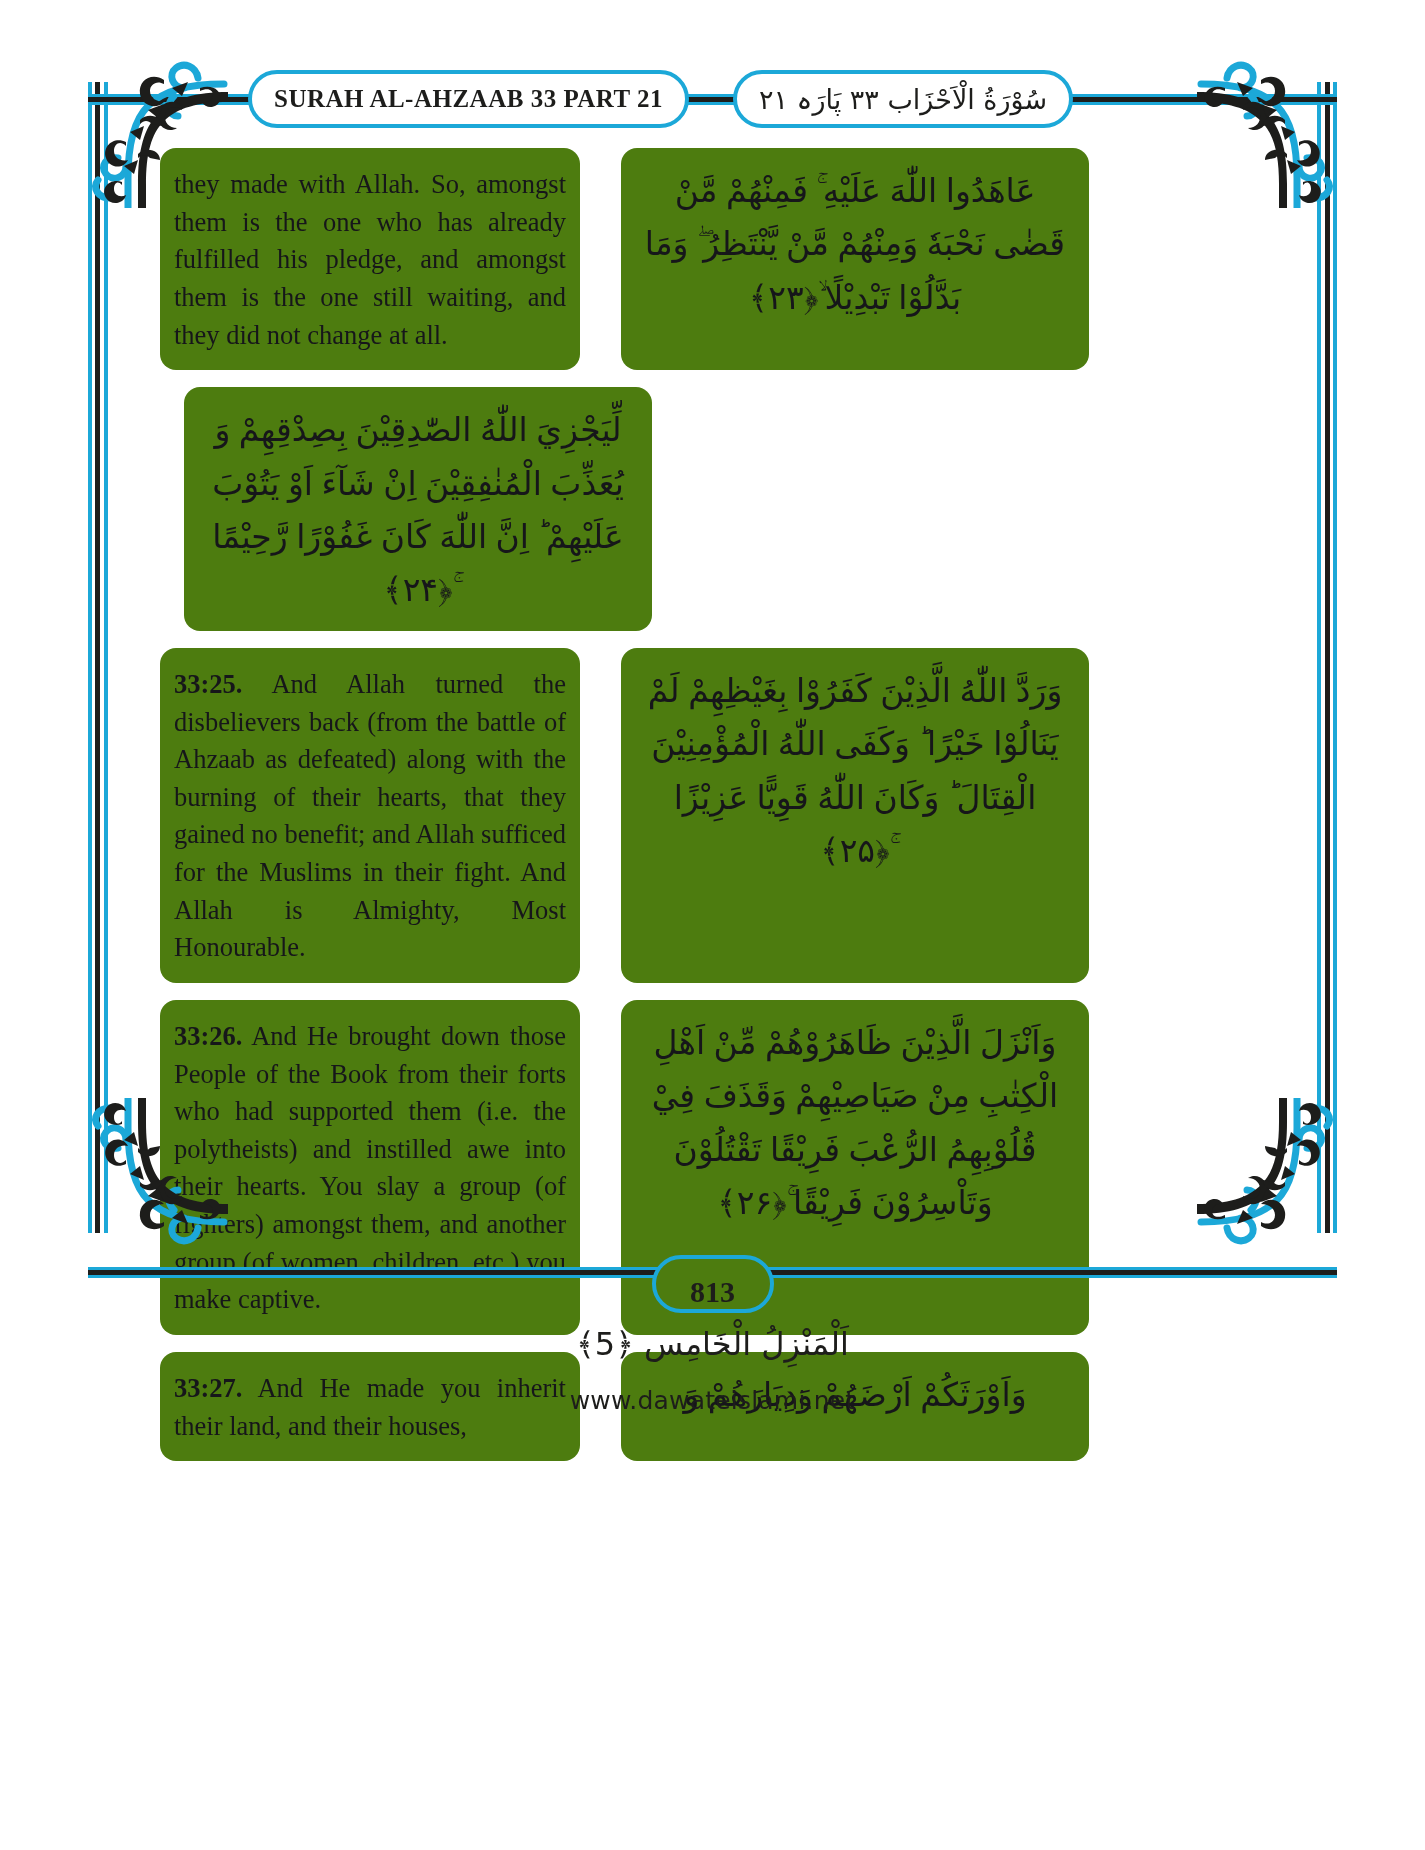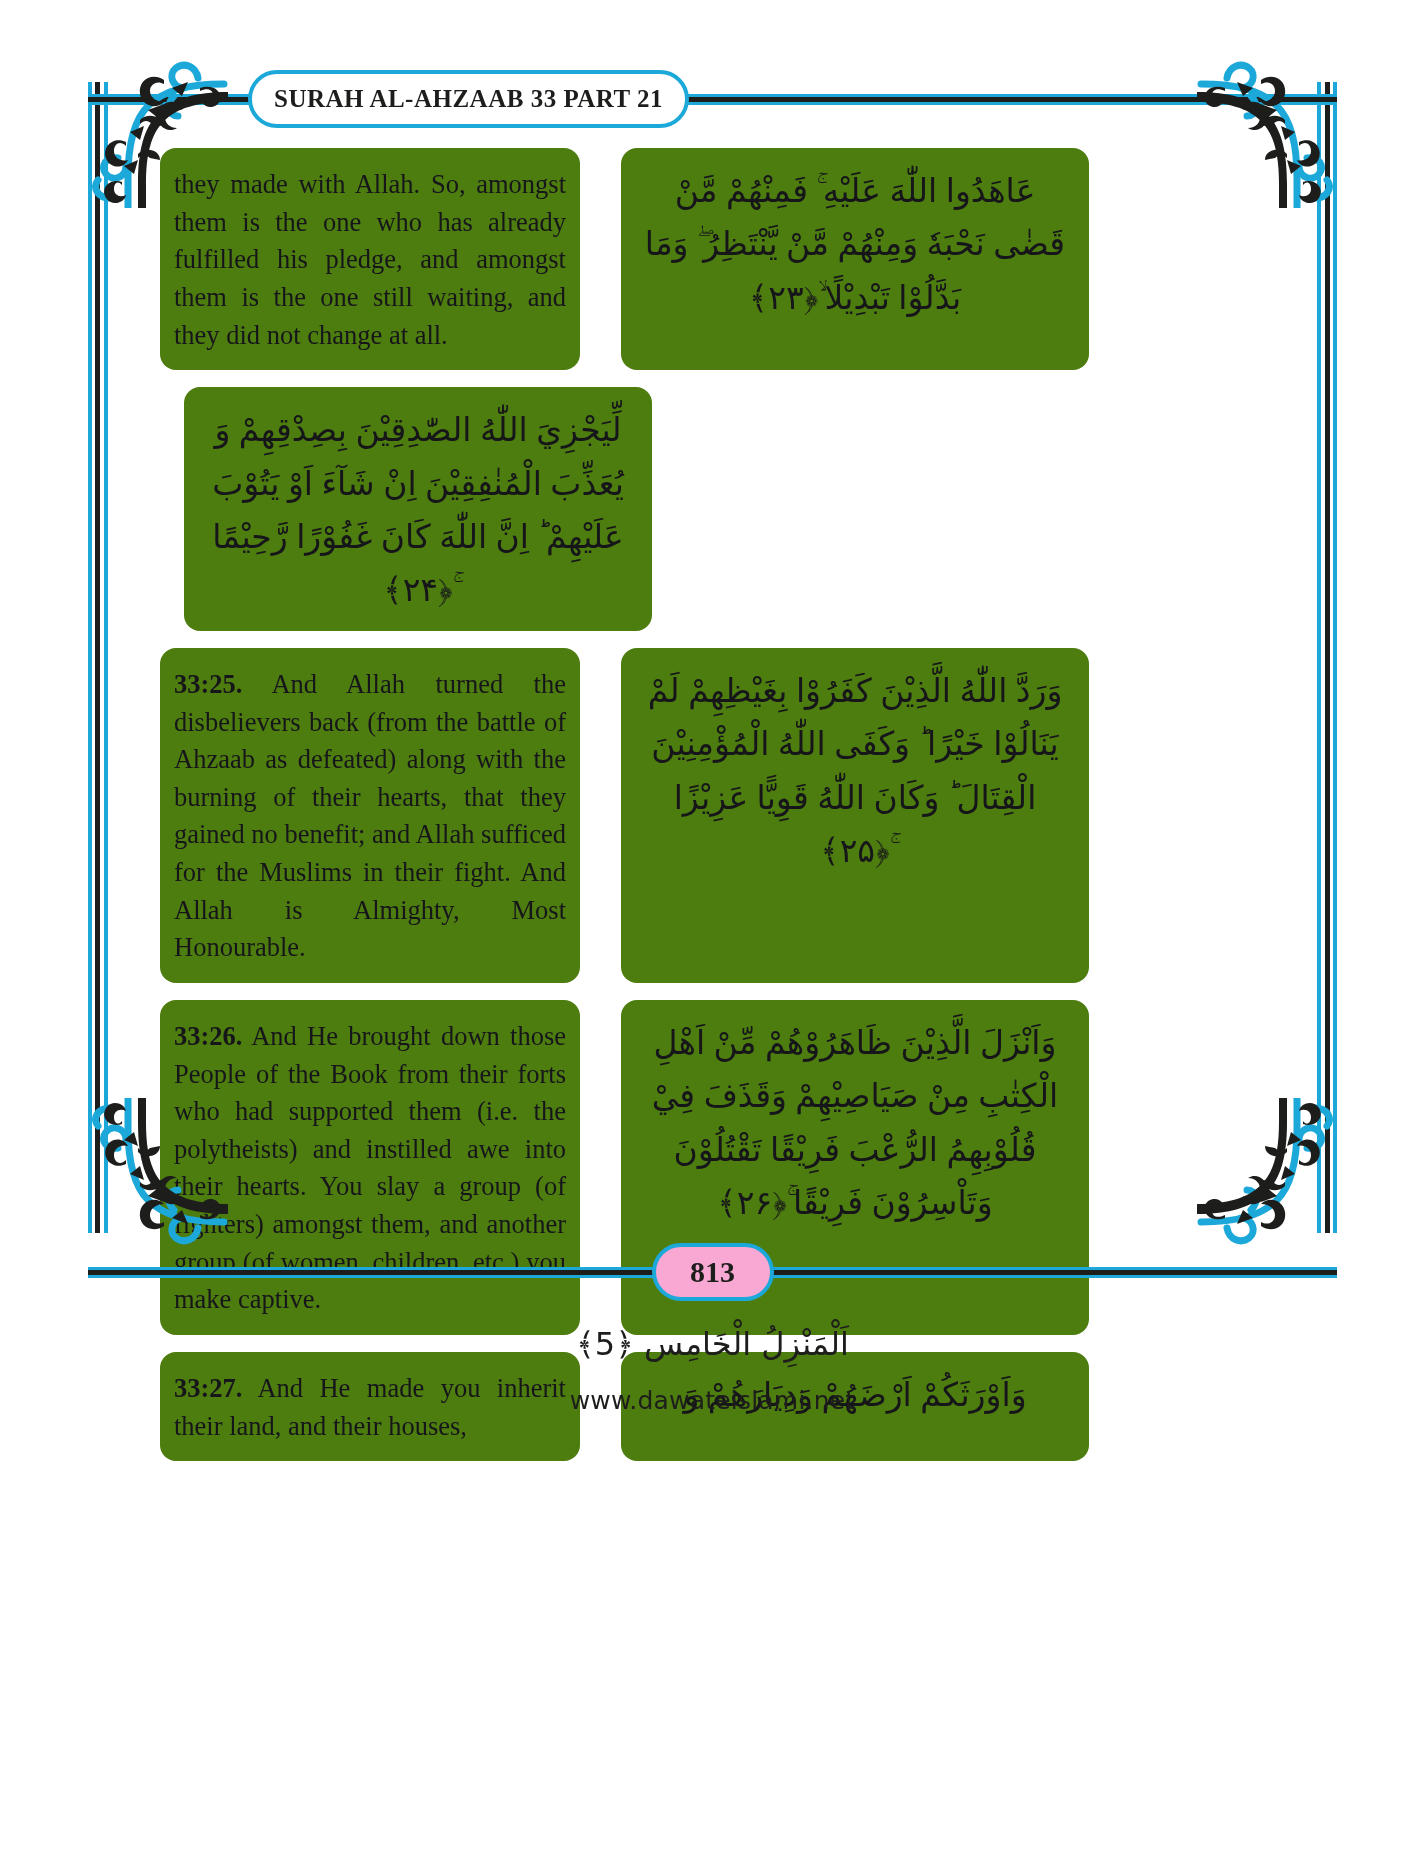--- a/index.html
+++ b/index.html
@@ -173,28 +173,28 @@
     top: 24px;
     height: 11px;
     border-top: 3px solid #1CA8D8;
     border-bottom: 3px solid #1CA8D8;
     background: #1d1d1b;
   }
   .page-pill {
     position: absolute;
     left: 50%;
     transform: translateX(-50%);
-    top: 0;
+    top: 12px;
     height: 58px;
     min-width: 122px;
     border: 4px solid #1CA8D8;
     border-radius: 30px;
-    background: #f9a8d4;
+    background: #4d7c0f;
     display: flex;
-    align-items: center;
+    align-items: flex-end;
     justify-content: center;
     z-index: 3;
   }
   .page-pill .txt {
     font-family: "Liberation Serif", serif;
     font-weight: bold;
     font-size: 30px;
     color: #1d1d1b;
   }
 
@@ -228,20 +228,23 @@
   <div class="frame-inner"></div>
   <div class="frame-inner2"></div>
 
   <div class="header">
     <div class="header-rules"></div>
 
     <div class="pill pill-left">
       <span class="txt">SURAH AL-AHZAAB 33 PART 21</span>
     </div>
 
+    <div class="pill pill-right">
+      <span class="txt">سُوْرَةُ الْاَحْزَاب ٣٣ پَارَہ ٢١</span>
+    </div>
   </div>
 
   <svg class="orn tl" viewBox="0 0 150 150">
     <g fill="none" stroke="#1CA8D8" stroke-width="7" stroke-linecap="round">
       <path d="M146 26 C110 26 86 32 70 48 C56 62 50 86 50 120 L50 150"></path>
       <path d="M120 20 C118 8 106 4 98 10 C90 16 94 30 106 30"></path>
       <path d="M40 100 C28 98 22 108 28 116 C34 124 48 120 48 108"></path>
       <path d="M32 140 C20 140 14 130 20 122"></path>
       <path d="M96 38 C88 46 90 58 100 58"></path>
     </g>

